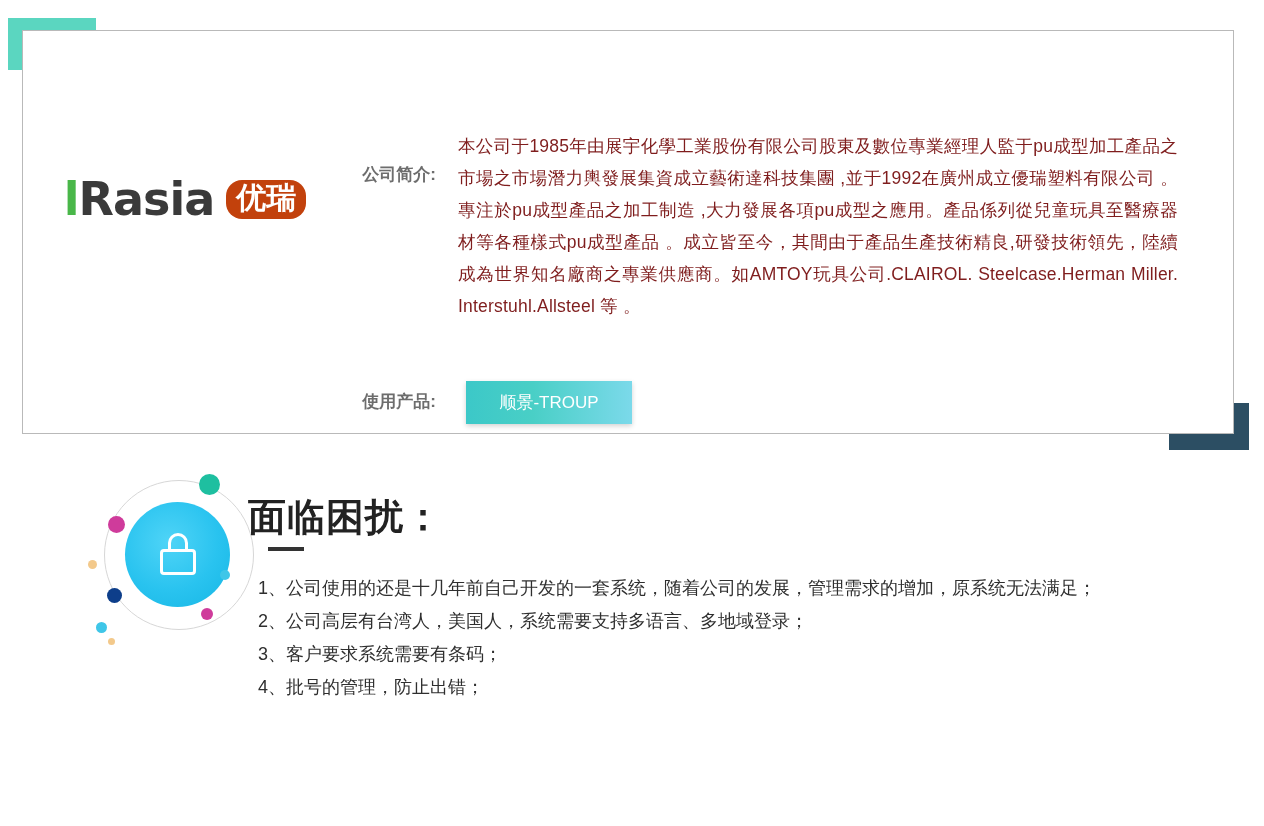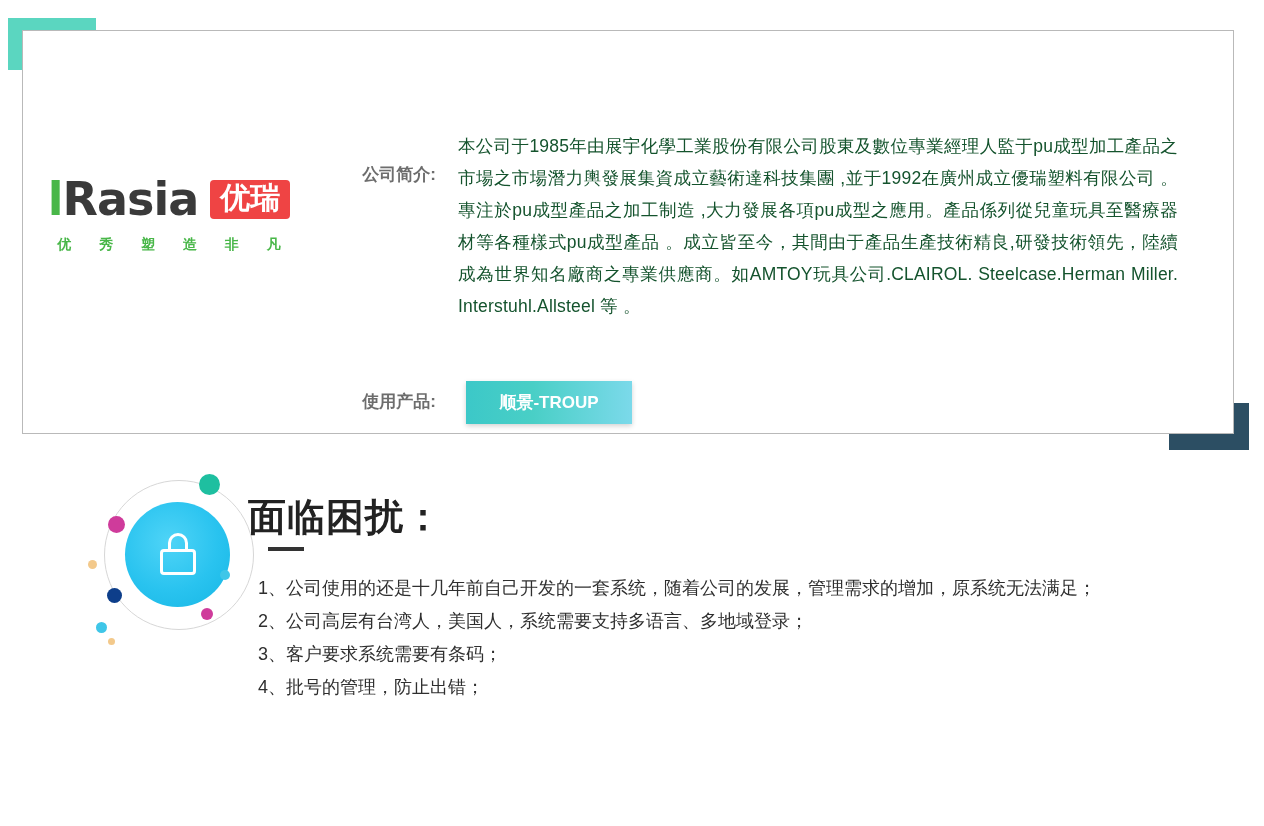--- a/index.html
+++ b/index.html
@@ -46,21 +46,21 @@
     top: 12px;
     width: 1212px;
     height: 404px;
     border: 1px solid #b9b9b9;
     background: #ffffff;
     box-sizing: border-box;
   }
 
   .logo-area {
     position: absolute;
-    left: 24px;
+    left: 40px;
     top: 158px;
     width: 290px;
     text-align: center;
   }
   .logo-row {
     display: flex;
     align-items: center;
     justify-content: center;
     gap: 12px;
   }
@@ -68,26 +68,26 @@
     font-family: "DejaVu Sans", sans-serif;
     font-size: 46px;
     font-weight: bold;
     color: #3a3a3a;
     letter-spacing: -1px;
     line-height: 1;
     position: relative;
   }
   .logo-main .grn { color: #49b749; }
   .logo-badge {
-    background: #ef4444;
+    background: #c2410c;
     color: #ffffff;
     font-size: 30px;
     font-weight: bold;
     padding: 3px 10px 6px 10px;
-    border-radius: 4px;
+    border-radius: 16px;
     line-height: 1;
   }
   .logo-sub {
     margin-top: 14px;
     color: #49b749;
     font-size: 14px;
     letter-spacing: 12px;
     text-indent: 12px;
     font-weight: bold;
   }
@@ -103,35 +103,35 @@
   #lbl-intro { left: 286px; top: 145px; }
   #lbl-product { left: 286px; top: 372px; }
 
   .intro-text {
     position: absolute;
     left: 458px;
     top: 112px;
     width: 720px;
     font-size: 17.5px;
     line-height: 32px;
-    color: #14532d;
+    color: #7f1d1d;
     text-align: justify;
     letter-spacing: 0.2px;
   }
 
   .product-tag {
     position: absolute;
     left: 466px;
     top: 363px;
     min-width: 166px;
     height: 43px;
     background: linear-gradient(90deg, #3cc8c8 0%, #49cfc6 40%, #7bd9ea 100%);
     color: #ffffff;
     font-size: 17px;
-    font-weight: bold;
+    font-weight: normal;
     display: flex;
     align-items: center;
     justify-content: center;
     box-shadow: 0 2px 5px rgba(0,0,0,0.18);
     padding: 0 16px;
     box-sizing: border-box;
   }
 
   
   .issues {
@@ -239,21 +239,20 @@
 <div class="card-wrap">
   <div class="corner-teal"></div>
   <div class="corner-navy"></div>
   <div class="card-border"></div>
 
   <div class="logo-area">
     <div class="logo-row">
       <div class="logo-main"><span class="grn">l</span><span>Rasia</span></div>
       <div class="logo-badge">优瑞</div>
     </div>
-    <div class="logo-sub">优 秀 塑 造 非 凡</div>
   </div>
 
 
   <div class="field-label" id="lbl-intro">公司简介:</div>
   <div class="intro-text">本公司于1985年由展宇化學工業股份有限公司股東及數位專業經理人監于pu成型加工產品之市場之市場潛力輿發展集資成立藝術達科技集團 ,並于1992在廣州成立優瑞塑料有限公司 。專注於pu成型產品之加工制造 ,大力發展各項pu成型之應用。產品係列從兒童玩具至醫療器材等各種樣式pu成型產品 。成立皆至今，其間由于產品生產技術精良,研發技術領先，陸續成為世界知名廠商之專業供應商。如AMTOY玩具公司.CLAIROL. Steelcase.Herman Miller. Interstuhl.Allsteel 等 。</div>
 
   <div class="field-label" id="lbl-product">使用产品:</div>
   <div class="product-tag">顺景-TROUP</div>
 </div>
 

